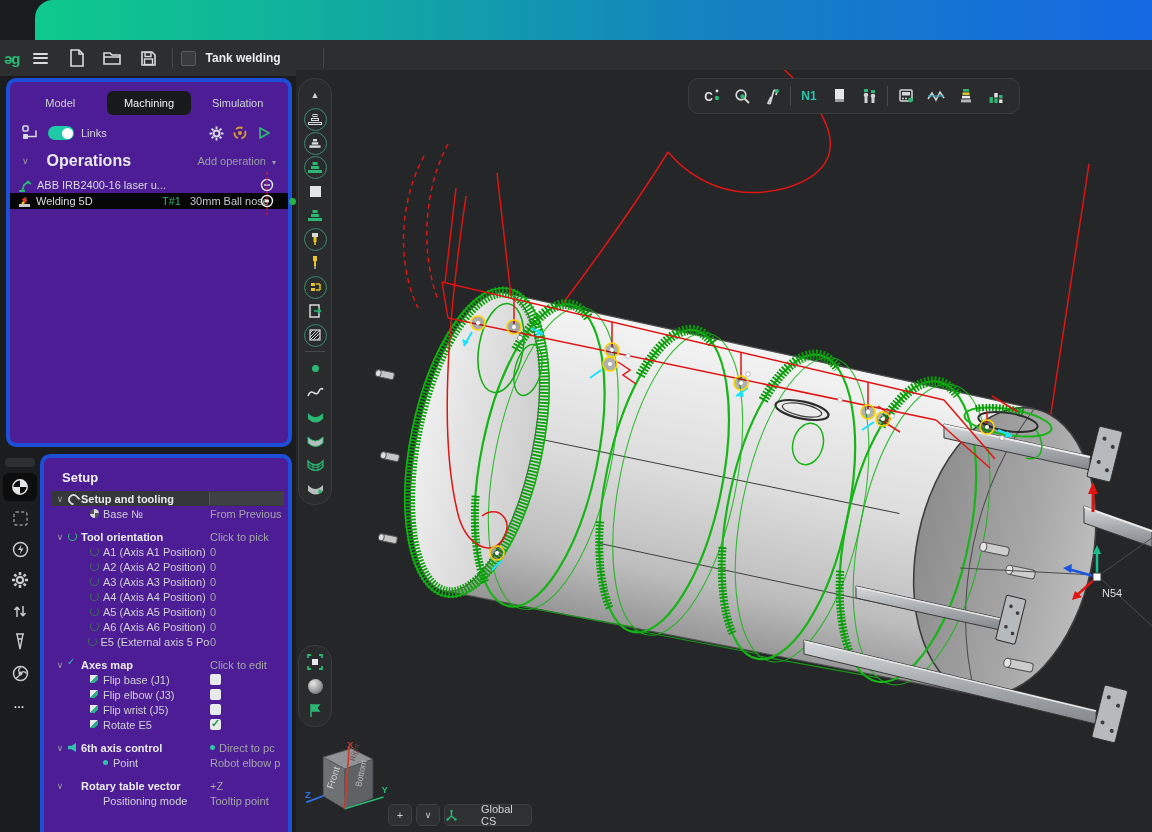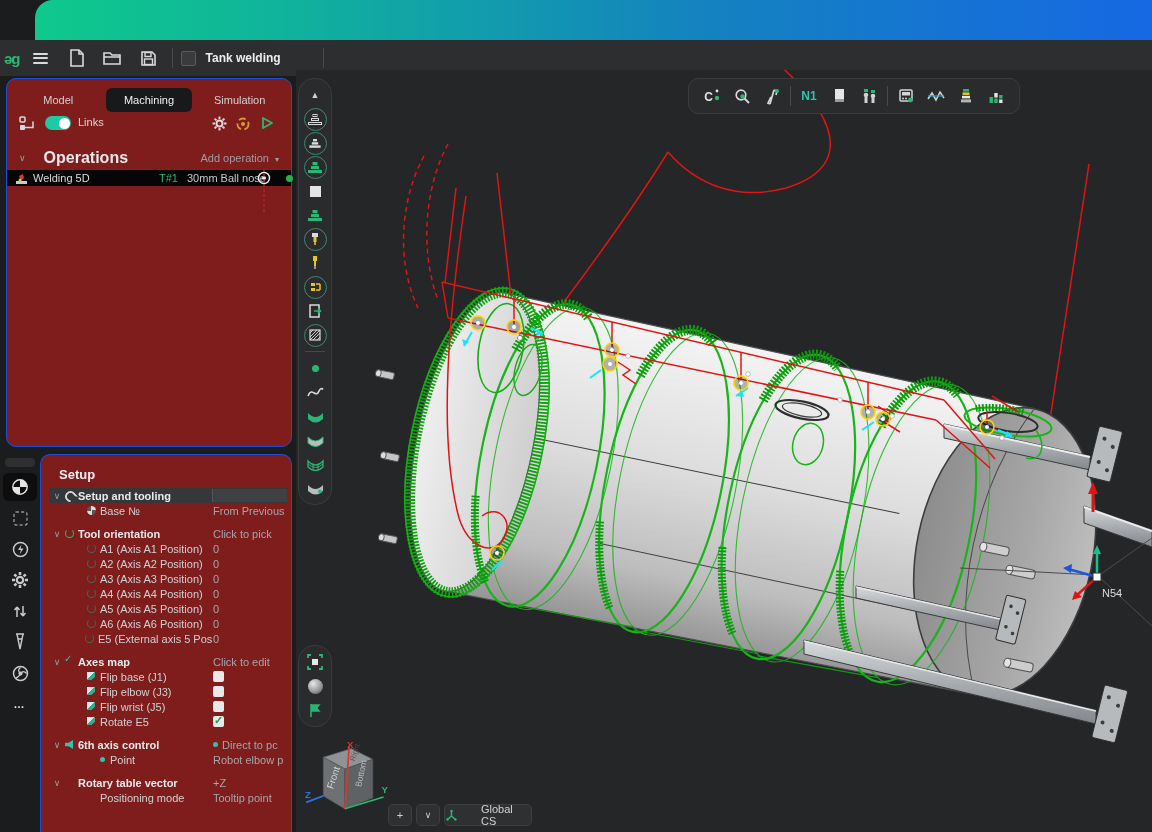--- a/index.html
+++ b/index.html
@@ -13,29 +13,29 @@
   .header{position:absolute;left:0;top:40px;width:1152px;height:36px;background:#2d2e30;
     display:flex;align-items:center;}
   .hicon{width:30px;height:24px;display:flex;align-items:center;justify-content:center;cursor:pointer;}
   .logo{color:#2bb673;font-weight:bold;font-size:15px;letter-spacing:-1px;margin:0 6px 0 4px;text-align:right;}
   .hsep{width:1px;height:20px;background:#47484a;margin:0 8px;}
   .doc-check{width:13px;height:13px;border:1.5px solid #5a5b5d;border-radius:2px;background:#3a3b3d;}
   .htitle{font-weight:bold;color:#eceded;font-size:12px;margin-left:10px;}
   .hbars{width:15px;height:11px;display:flex;flex-direction:column;justify-content:space-between;}
   .hbars i{height:2px;background:#d9dadb;border-radius:1px;}
   
-  .panel{position:absolute;background:#7f1d1d;border:1px solid #1d4ed8;box-sizing:border-box;}
+  .panel{position:absolute;background:#4c1d95;border:4px solid #1d4ed8;box-sizing:border-box;}
   .tree-panel{left:6px;top:78px;width:286px;height:369px;border-radius:10px;}
   .setup-panel{left:40px;top:454px;width:252px;height:378px;border-radius:10px 10px 0 0;border-bottom:none;}
   
   .tabs{display:flex;gap:4px;margin:9px 8px 4px 8px;}
   .tab{flex:1;height:24px;line-height:24px;text-align:center;border-radius:6px;color:#cfd1d3;cursor:pointer;}
   .tab.active{background:#18191a;color:#f0f1f2;}
   
-  .lrow{display:flex;height:28px;padding:0 12px;margin-top:4px;}
+  .lrow{display:flex;align-items:center;height:28px;padding:0 12px;margin-top:4px;}
   .toggle{width:26px;height:14px;border-radius:8px;background:#1ec9a6;position:relative;margin:0 7px 0 8px;}
   .toggle i{position:absolute;right:1.5px;top:1.5px;width:11px;height:11px;border-radius:50%;background:#fff;}
   .lrow .grow{flex:1;}
   .lrow .ric{width:24px;display:flex;justify-content:center;cursor:pointer;}
   
   .oprow{display:flex;align-items:center;height:24px;padding:0 12px;margin-top:2px;}
   .chevtxt{color:#9a9c9e;font-size:9px;margin-right:6px;}
   .opttl{font-weight:bold;color:#e8e9ea;font-size:16px;padding-left:12px;}
   .addop{margin-left:auto;color:#9b9da0;cursor:pointer;}
   .addop .car{font-size:8px;margin-left:6px;color:#9b9da0;}
@@ -188,20 +188,33 @@
         <svg width="14" height="14" viewBox="0 0 14 14">
           <path d="M3 2 L12 7 L3 12 Z" fill="none" stroke="#2bb673" stroke-width="1.8" stroke-linejoin="round"></path>
           </svg>
       </span>
     </div>
     <div class="oprow">
       <span class="chevtxt">∨</span>
       <span class="opttl">Operations</span>
       <span class="addop">
         <span>Add operation</span><span class="car">▾</span>
+      </span>
+    </div>
+    <div class="trow" style="margin-top:4px;">
+      <svg width="14" height="13" viewBox="0 0 14 13">
+        <path d="M1 12 h6 M4 12 L6 6 L10 3 M10 3 l3 2" fill="none" stroke="#2bb673" stroke-width="1.8"></path>
+        <circle cx="10" cy="3" r="1.6" fill="#2bb673"></circle>
+        </svg>
+      <span class="tlabel">ABB IRB2400-16 laser u...</span>
+      <span class="state-ic" style="left:250px;top:1px;">
+        <svg width="14" height="14" viewBox="0 0 14 14">
+            <circle cx="7" cy="7" r="5.5" fill="none" stroke="#e4e5e6" stroke-width="1.4"></circle>
+            <path d="M4 7 h6" stroke="#e4e5e6" stroke-width="1.4"></path>
+          </svg>
       </span>
     </div>
     <div class="trow sel">
       <svg width="13" height="13" viewBox="0 0 13 13">
         <rect x="1" y="9" width="11" height="3" fill="#c9cacc"></rect>
         <path d="M6 9 L4 4 L8 2 L9 6 Z" fill="#d63a2e"></path>
           <circle cx="5" cy="8" r="1.5" fill="#e8c51f"></circle>
         </svg>
       <span class="tlabel green-text">Welding 5D</span>
       <span class="green-text" style="position:absolute;left:152px;">T#1</span>

